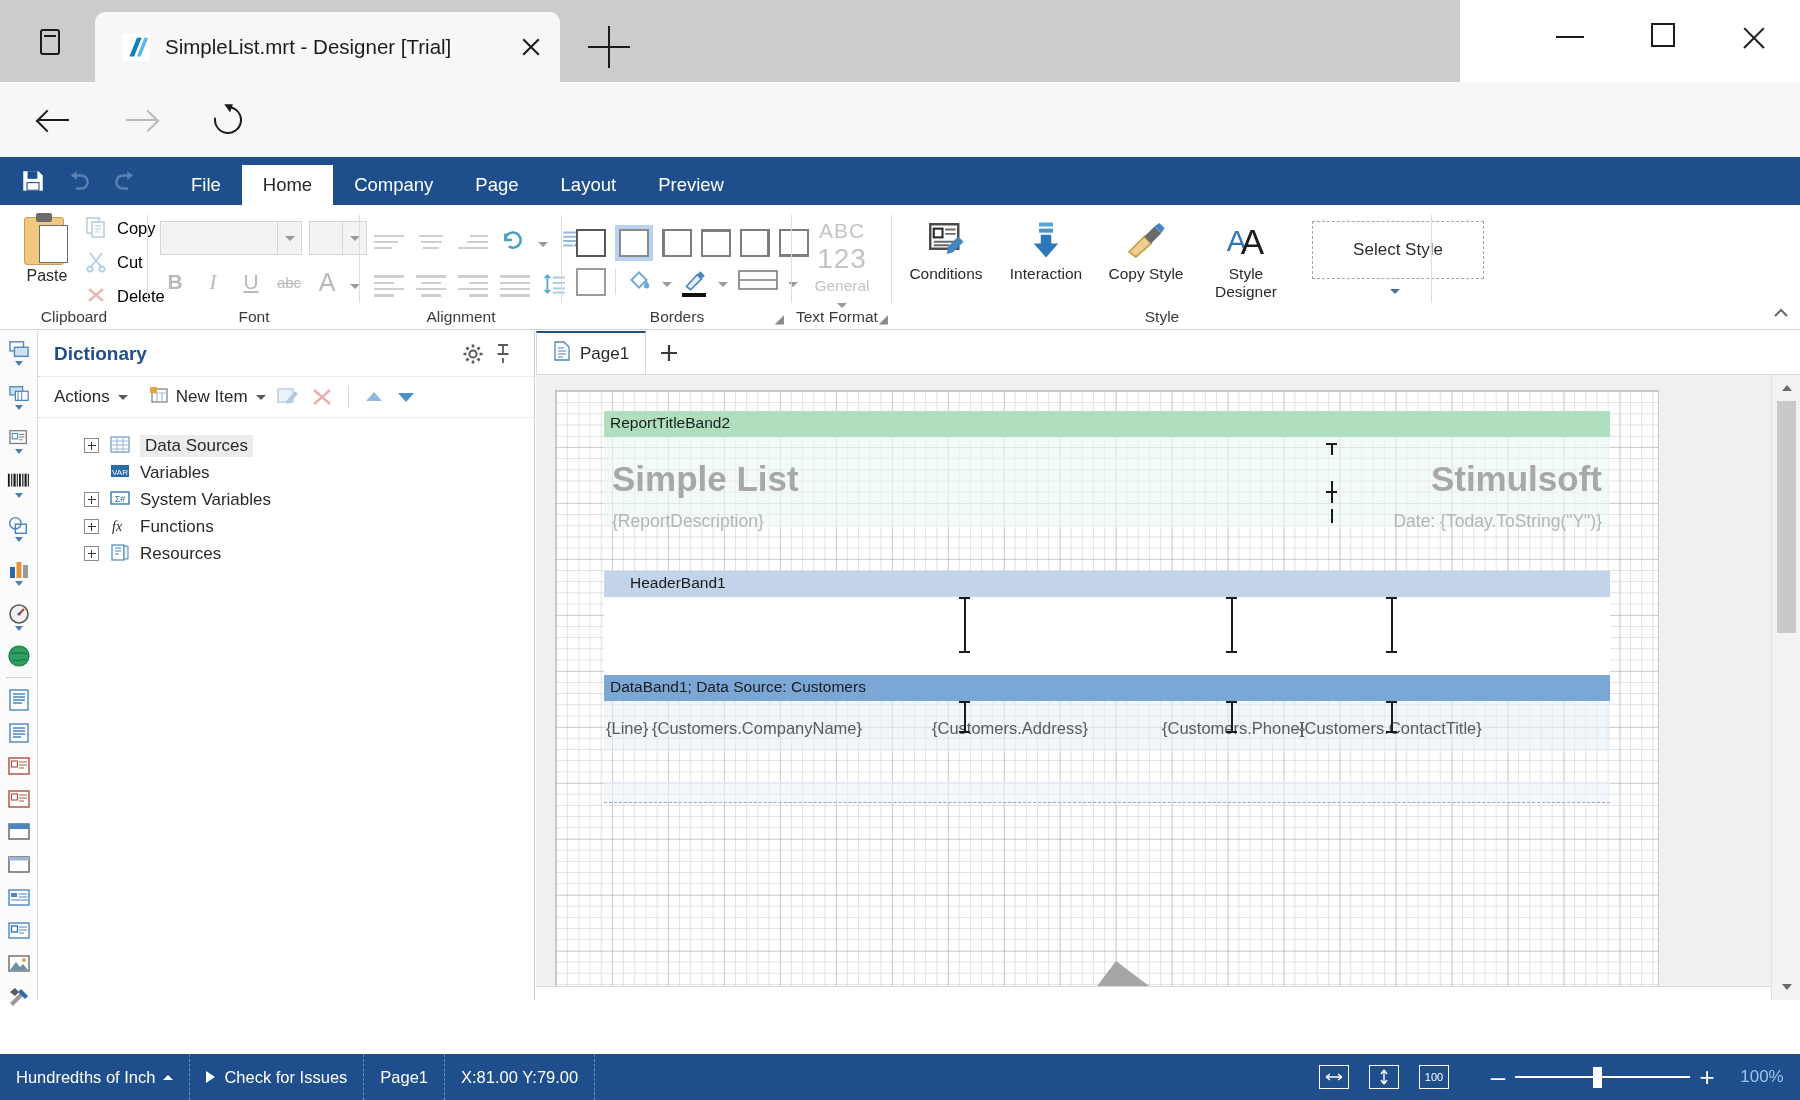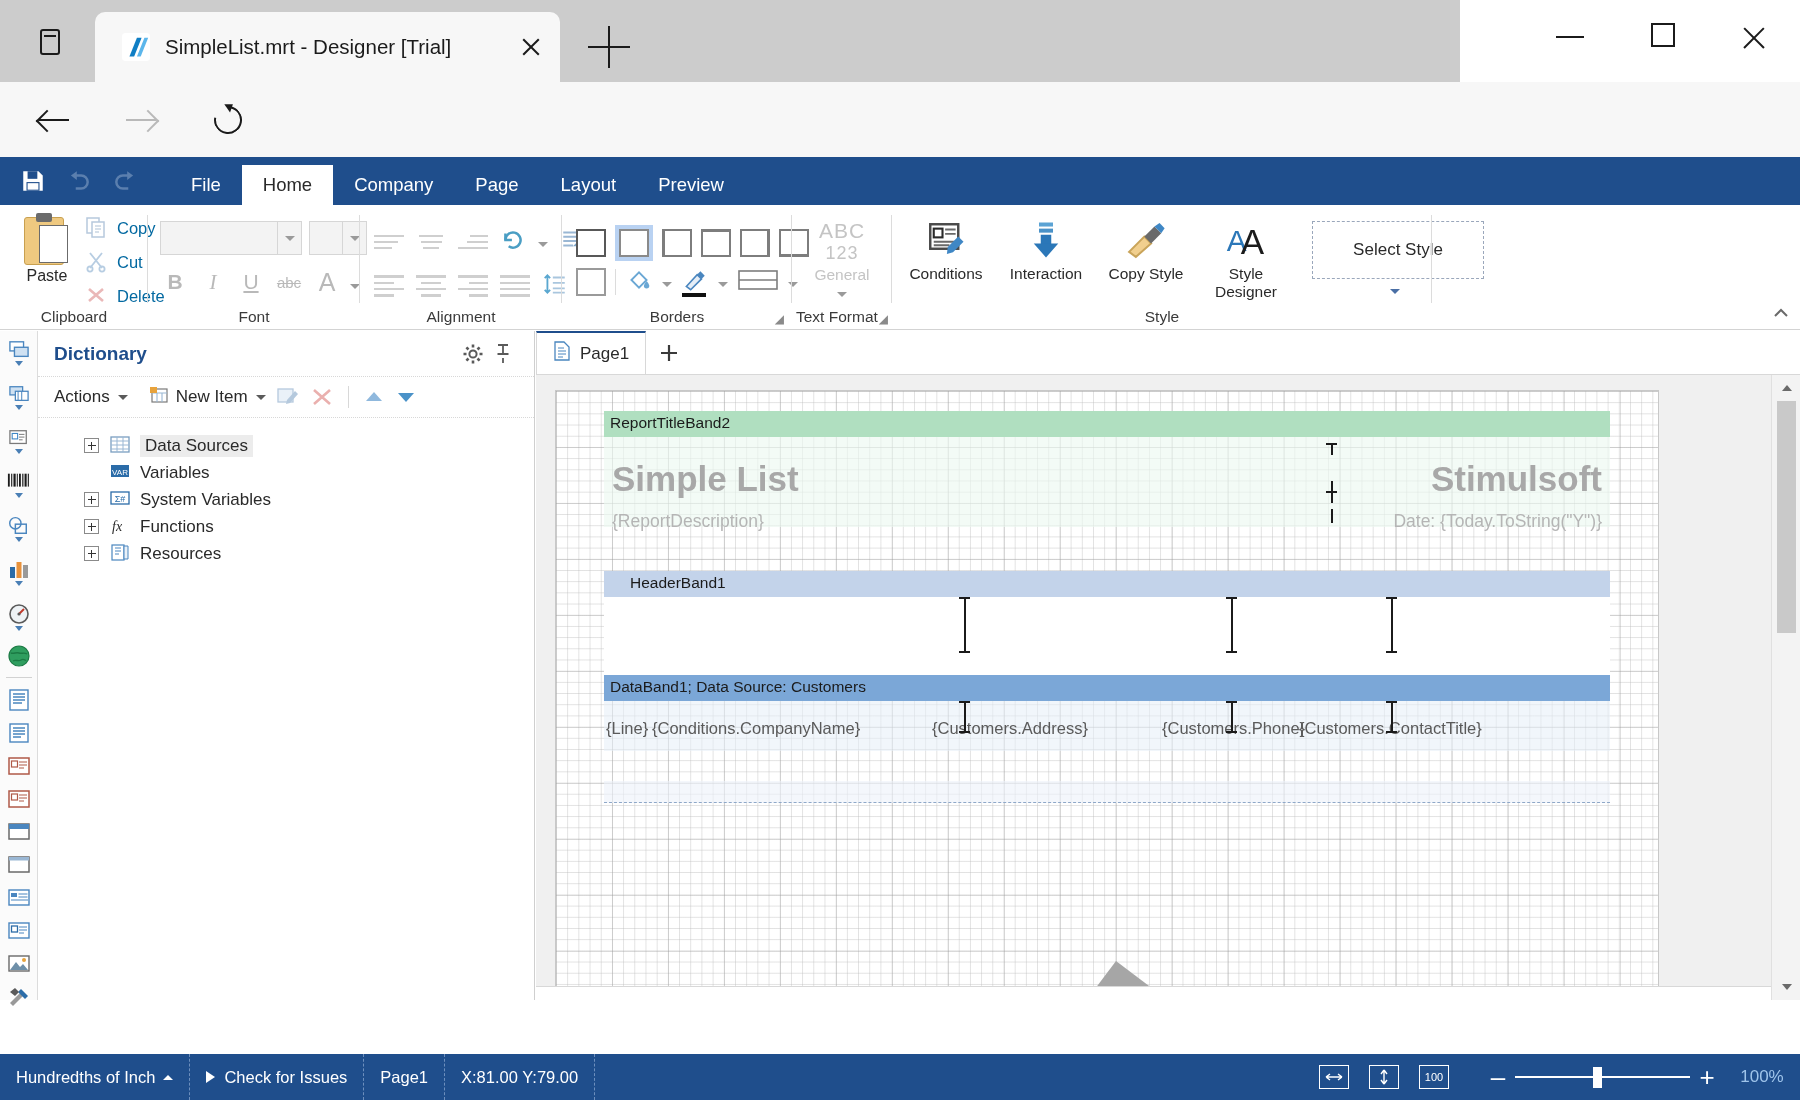--- a/index.html
+++ b/index.html
@@ -170,42 +170,42 @@
     font-size: 15.5px; color: #3a3a3a;
   }
   .rsep { position: absolute; top: 10px; width: 1px; height: 88px; background: #dcdcdc; }
 
   .paste-btn { position: absolute; left: 14px; top: 8px; width: 66px; text-align: center; }
   .clipboard-glyph { width: 46px; height: 52px; margin: 0 auto; position: relative; }
   .cb-body { position: absolute; left: 0; top: 4px; width: 40px; height: 48px; background: #efc980; border: 1.5px solid #c8a050; border-radius: 3px; }
   .cb-clip { position: absolute; left: 12px; top: 0; width: 16px; height: 9px; background: #6b6b6b; border-radius: 2px; }
   .cb-page { position: absolute; left: 15px; top: 12px; width: 29px; height: 38px; background: #fff; border: 1.6px solid #6b6b6b; }
   .paste-label { font-size: 16px; color: #2a2a2a; margin-top: 2px; }
-  .cb-item { position: absolute; display: flex; align-items: center; font-size: 16.5px; color: #0369a1; }
+  .cb-item { position: absolute; display: flex; align-items: center; font-size: 16.5px; color: #000000; }
   .cb-ic { width: 26px; height: 26px; margin-right: 7px; }
 
   .font-row1 { position: absolute; left: 160px; top: 16px; display: flex; }
   .fname-box { width: 118px; height: 34px; background: #f3f3f3; border: 1px solid #d6d6d6; }
   .fname-arrow { width: 24px; height: 34px; background: #f3f3f3; border: 1px solid #d6d6d6; border-left: none; position: relative; }
   .fsize-box { width: 34px; height: 34px; background: #f3f3f3; border: 1px solid #d6d6d6; margin-left: 7px; }
   .fsize-arrow { width: 24px; height: 34px; background: #f3f3f3; border: 1px solid #d6d6d6; border-left: none; position: relative; }
   .caret-dn { position: absolute; left: 50%; top: 50%; margin-left: -5px; margin-top: -2px;
     border-left: 5px solid transparent; border-right: 5px solid transparent; border-top: 5px solid #9a9a9a; }
   .font-row2 { position: absolute; left: 160px; top: 62px; display: flex; align-items: center; gap: 8px; }
   .fbtn { width: 30px; height: 30px; display: flex; align-items: center; justify-content: center; font-size: 21px; color: #b9b9b9; }
 
   .alignbtn { width: 30px; height: 26px; display: flex; flex-direction: column; justify-content: center; gap: 3.6px; }
   .alignbtn i { display: block; height: 2.6px; background: #cfcfcf; }
 
   .bordbtn { width: 30px; height: 28px; border: 2.4px solid #7d7d7d; background: #fff; }
   .bordbox-sel { background: #b9d2f2; padding: 4px; }
 
   .abc123 { position: absolute; left: 812px; top: 14px; width: 92px; text-align: center; color: #c4c4c4; }
   .abc123 div:nth-child(1) { font-size: 21px; letter-spacing: 1px; }
-  .abc123 div:nth-child(2) { font-size: 18px; letter-spacing: 1px; }
+  .abc123 div:nth-child(2) { font-size: 28px; letter-spacing: 1px; }
   .abc123 div:nth-child(3) { font-size: 15.5px; margin-top: 2px; }
 
   .stylebtn { position: absolute; top: 10px; width: 92px; text-align: center; }
   .stylebtn .sb-ic { height: 50px; display: flex; align-items: center; justify-content: center; }
   .stylebtn .sb-lb { font-size: 15.5px; color: #2a2a2a; line-height: 1.15; }
   .selectstyle {
     position: absolute; left: 1245px; top: 16px; width: 172px; height: 58px;
     border: 1.5px dashed #9aa7bb; display: flex; align-items: center; justify-content: center;
     font-size: 17px; color: #2a2a2a;
   }
@@ -1018,21 +1018,21 @@
               <i style="left:5px;top:0;width:2.2px;height:56px;"></i>
               <i style="left:0;bottom:0;width:11px;height:2.2px;"></i>
             </div>
         </div>
 
         <div class="band band-data-hdr" style="top:284px; height:26px;">
           <div class="band-hdr">DataBand1; Data Source: Customers</div>
         </div>
         <div class="band" style="top:310px; height:50px; background:rgba(230,238,248,.55);">
           <div class="comp db-txt" style="left:2px; top:6px;">{Line}</div>
-          <div class="comp db-txt" style="left:48px; top:6px;">{Conditions.CompanyName}</div>
+          <div class="comp db-txt" style="left:48px; top:6px;">{Customers.CompanyName}</div>
           <div class="comp db-txt" style="left:328px; top:6px;">{Customers.Address}</div>
           <div class="comp db-txt" style="left:558px; top:6px;">{Customers.Phone}</div>
           <div class="comp db-txt" style="left:695px; top:6px;">{Customers.ContactTitle}</div>
           <div class="vtick" style="left:355px; top:0px; height:32px;">
               <i style="left:0;top:0;width:11px;height:2px;"></i>
               <i style="left:5px;top:0;width:2px;height:32px;"></i>
               <i style="left:0;bottom:0;width:11px;height:2px;"></i>
             </div>
           <div class="vtick" style="left:622px; top:0px; height:32px;">
               <i style="left:0;top:0;width:11px;height:2px;"></i>

